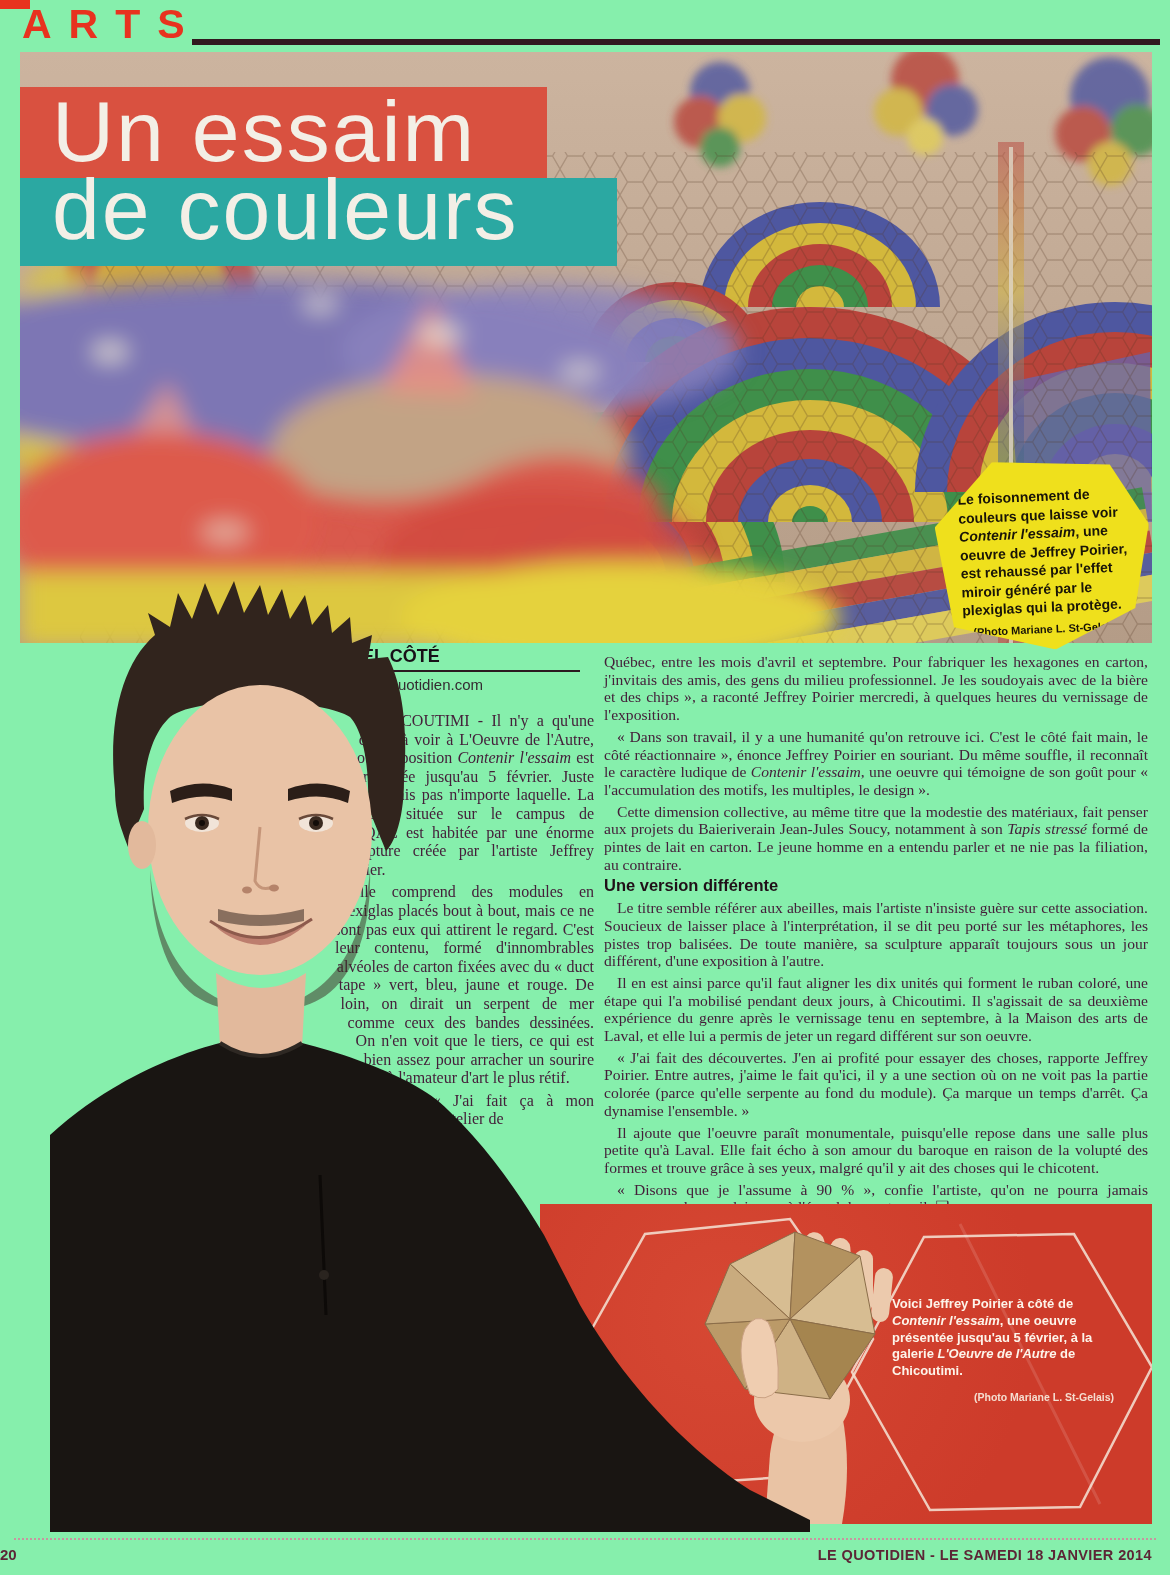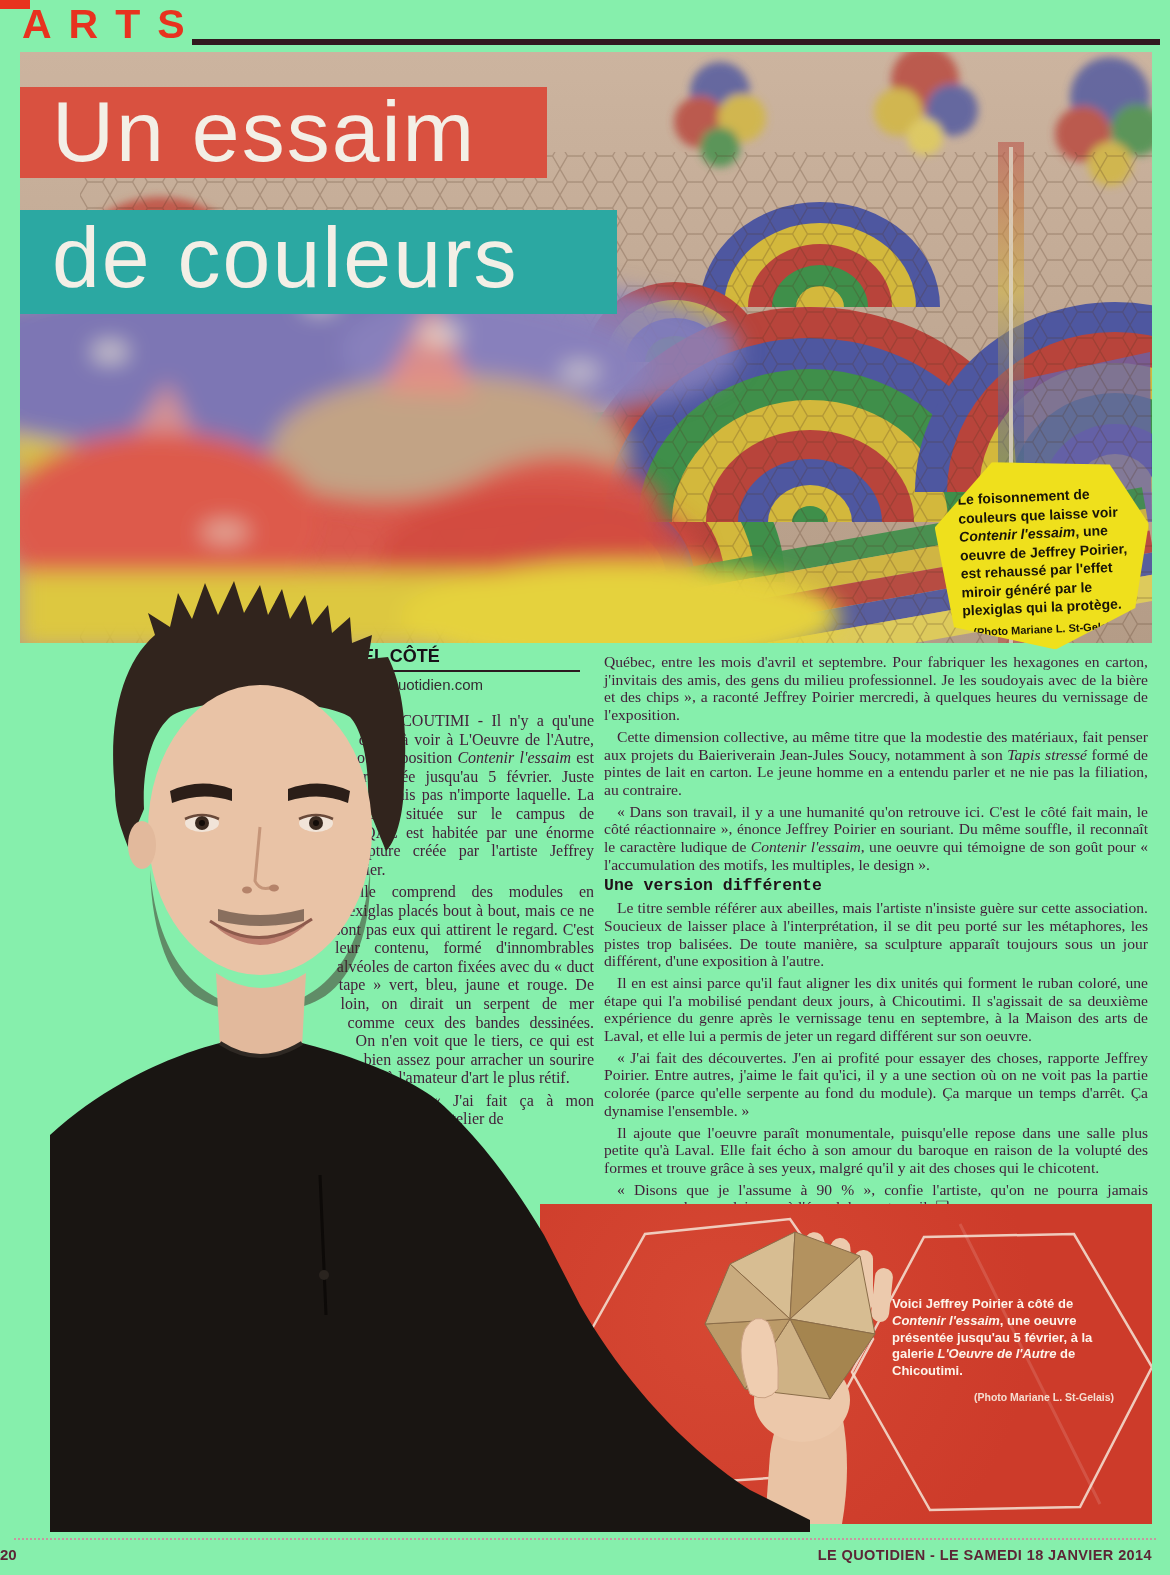--- a/index.html
+++ b/index.html
@@ -14,21 +14,21 @@
   
   .corner-mark{position:absolute;left:0;top:0;width:30px;height:9px;background:var(--section_red);}
   .section-title{position:absolute;left:22px;top:1px;font-size:41px;font-weight:bold;
         letter-spacing:17px;color:var(--section_red);}
   .section-rule{position:absolute;left:192px;top:39px;width:968px;height:6px;background:#31191f;}
   .kicker{position:absolute;left:25px;top:53px;width:537px;height:30px;background:var(--banner_blue);
         color:#e9e6ef;font-size:19px;font-weight:bold;line-height:30px;padding-left:14px;
         box-sizing:border-box;white-space:nowrap;}
   
   .hl1{position:absolute;left:20px;top:87px;width:527px;height:91px;background:var(--headline_red);z-index:3;}
-  .hl2{position:absolute;left:20px;top:178px;width:597px;height:104px;background:var(--headline_teal);z-index:3;margin-top:32px;}
+  .hl2{position:absolute;left:20px;top:178px;width:597px;height:88px;background:var(--headline_teal);z-index:3;}
   .hl-text{color:var(--headline_text);font-size:86px;font-weight:300;letter-spacing:2px;
         padding-left:32px;line-height:1;position:absolute;bottom:4px;white-space:nowrap;}
   .hl2 .hl-text{bottom:14px;}
   
   .artwork{position:absolute;left:20px;top:52px;width:1132px;height:591px;z-index:1;overflow:hidden;}
   
   .hexcap{position:absolute;left:936px;top:460px;width:214px;height:190px;z-index:4;
         transform:rotate(-2.5deg);
         clip-path:polygon(28% 0,83% 4%,100% 36%,92% 80%,54% 100%,7% 86%,0 33%);
         background:var(--caption_yellow);box-sizing:border-box;padding:27px 16px 0 24px;}
@@ -43,21 +43,21 @@
         color:var(--body_ink);text-align:justify;}
   .col1 .head-spacer{float:left;width:200px;height:507px;
         shape-outside:polygon(0 0,34px 0,28px 60px,12px 150px,6px 230px,14px 310px,40px 370px,
         75px 392px,105px 414px,135px 437px,152px 460px,178px 482px,198px 507px,0 507px);
         shape-margin:5px;}
   .col1 p,.col2 p{margin:4px;text-indent:13px;}
   .col2{position:absolute;left:600px;top:649px;width:552px;z-index:2;
         font-family:"Liberation Serif",serif;font-size:15.6px;line-height:17.7px;
         color:var(--body_ink);text-align:justify;}
   .col2 p.first{text-indent:0;}
-  .subhead{font-family:Liberation Mono, monospace;font-size:16.5px;font-weight:bold;
+  .subhead{font-family:Liberation Sans, sans-serif;font-size:16.5px;font-weight:bold;
         color:#201018;margin:13px 0 4px 0;text-indent:0 !important;}
   
   .figure{position:absolute;left:20px;top:575px;width:800px;height:957px;z-index:5;pointer-events:none;}
   
   .band{position:absolute;left:540px;top:1204px;width:612px;height:320px;z-index:4;overflow:hidden;
         background:radial-gradient(circle at 30% 35%,#d64833,var(--band_red) 65%);}
   .band svg{position:absolute;left:0;top:0;}
   .band-cap{position:absolute;left:352px;top:92px;width:224px;color:#fdf4ea;
         font-size:13px;font-weight:bold;line-height:16.8px;}
   .band-cap .credit{font-size:10.5px;margin-top:9px;text-align:right;color:#f5ded0;padding-right:2px;}
@@ -219,22 +219,22 @@
   </div>
 
   <div class="col1">
     <div class="head-spacer"></div>
     <p><span>CHICOUTIMI - Il n'y a qu'une chose à voir à L'Oeuvre de l'Autre, où l'exposition </span><i>Contenir l'essaim</i><span> est présentée jusqu'au 5 février. Juste une, mais pas n'importe laquelle. La galerie située sur le campus de l'UQAC est habitée par une énorme sculpture créée par l'artiste Jeffrey Poirier.</span></p>
     <p><span>Elle comprend des modules en plexiglas placés bout à bout, mais ce ne sont pas eux qui attirent le regard. C'est leur contenu, formé d'innombrables alvéoles de carton fixées avec du « duct tape » vert, bleu, jaune et rouge. De loin, on dirait un serpent de mer comme ceux des bandes dessinées. On n'en voit que le tiers, ce qui est bien assez pour arracher un sourire à l'amateur d'art le plus rétif.</span></p>
     <p><span>« J'ai fait ça à mon atelier de</span></p>
   </div>
   <div class="col2">
     <p class="first"><span>Québec, entre les mois d'avril et septembre. Pour fabriquer les hexagones en carton, j'invitais des amis, des gens du milieu professionnel. Je les soudoyais avec de la bière et des chips », a raconté Jeffrey Poirier mercredi, à quelques heures du vernissage de l'exposition.</span></p>
+    <p><span>« Dans son travail, il y a une humanité qu'on retrouve ici. C'est le côté fait main, le côté réactionnaire », énonce Jeffrey Poirier en souriant. Du même souffle, il reconnaît le caractère ludique de </span><i>Contenir l'essaim</i><span>, une oeuvre qui témoigne de son goût pour « l'accumulation des motifs, les multiples, le design ».</span></p>
     <p><span>Cette dimension collective, au même titre que la modestie des matériaux, fait penser aux projets du Baieriverain Jean-Jules Soucy, notamment à son </span><i>Tapis stressé</i><span> formé de pintes de lait en carton. Le jeune homme en a entendu parler et ne nie pas la filiation, au contraire.</span></p>
-    <p><span>« Dans son travail, il y a une humanité qu'on retrouve ici. C'est le côté fait main, le côté réactionnaire », énonce Jeffrey Poirier en souriant. Du même souffle, il reconnaît le caractère ludique de </span><i>Contenir l'essaim</i><span>, une oeuvre qui témoigne de son goût pour « l'accumulation des motifs, les multiples, le design ».</span></p>
     <p class="subhead">Une version différente</p>
     <p><span>Le titre semble référer aux abeilles, mais l'artiste n'insiste guère sur cette association. Soucieux de laisser place à l'interprétation, il se dit peu porté sur les métaphores, les pistes trop balisées. De toute manière, sa sculpture apparaît toujours sous un jour différent, d'une exposition à l'autre.</span></p>
     <p><span>Il en est ainsi parce qu'il faut aligner les dix unités qui forment le ruban coloré, une étape qui l'a mobilisé pendant deux jours, à Chicoutimi. Il s'agissait de sa deuxième expérience du genre après le vernissage tenu en septembre, à la Maison des arts de Laval, et elle lui a permis de jeter un regard différent sur son oeuvre.</span></p>
     <p><span>« J'ai fait des découvertes. J'en ai profité pour essayer des choses, rapporte Jeffrey Poirier. Entre autres, j'aime le fait qu'ici, il y a une section où on ne voit pas la partie colorée (parce qu'elle serpente au fond du module). Ça marque un temps d'arrêt. Ça dynamise l'ensemble. »</span></p>
     <p><span>Il ajoute que l'oeuvre paraît monumentale, puisqu'elle repose dans une salle plus petite qu'à Laval. Elle fait écho à son amour du baroque en raison de la volupté des formes et trouve grâce à ses yeux, malgré qu'il y ait des choses qui le chicotent.</span></p>
     <p><span>« Disons que je l'assume à 90 % », confie l'artiste, qu'on ne pourra jamais soupçonner de complaisance à l'égard de son travail. ❑</span></p>
   </div>
 
   <div class="band">
     <svg width="612" height="320" viewBox="0 0 612 320">

